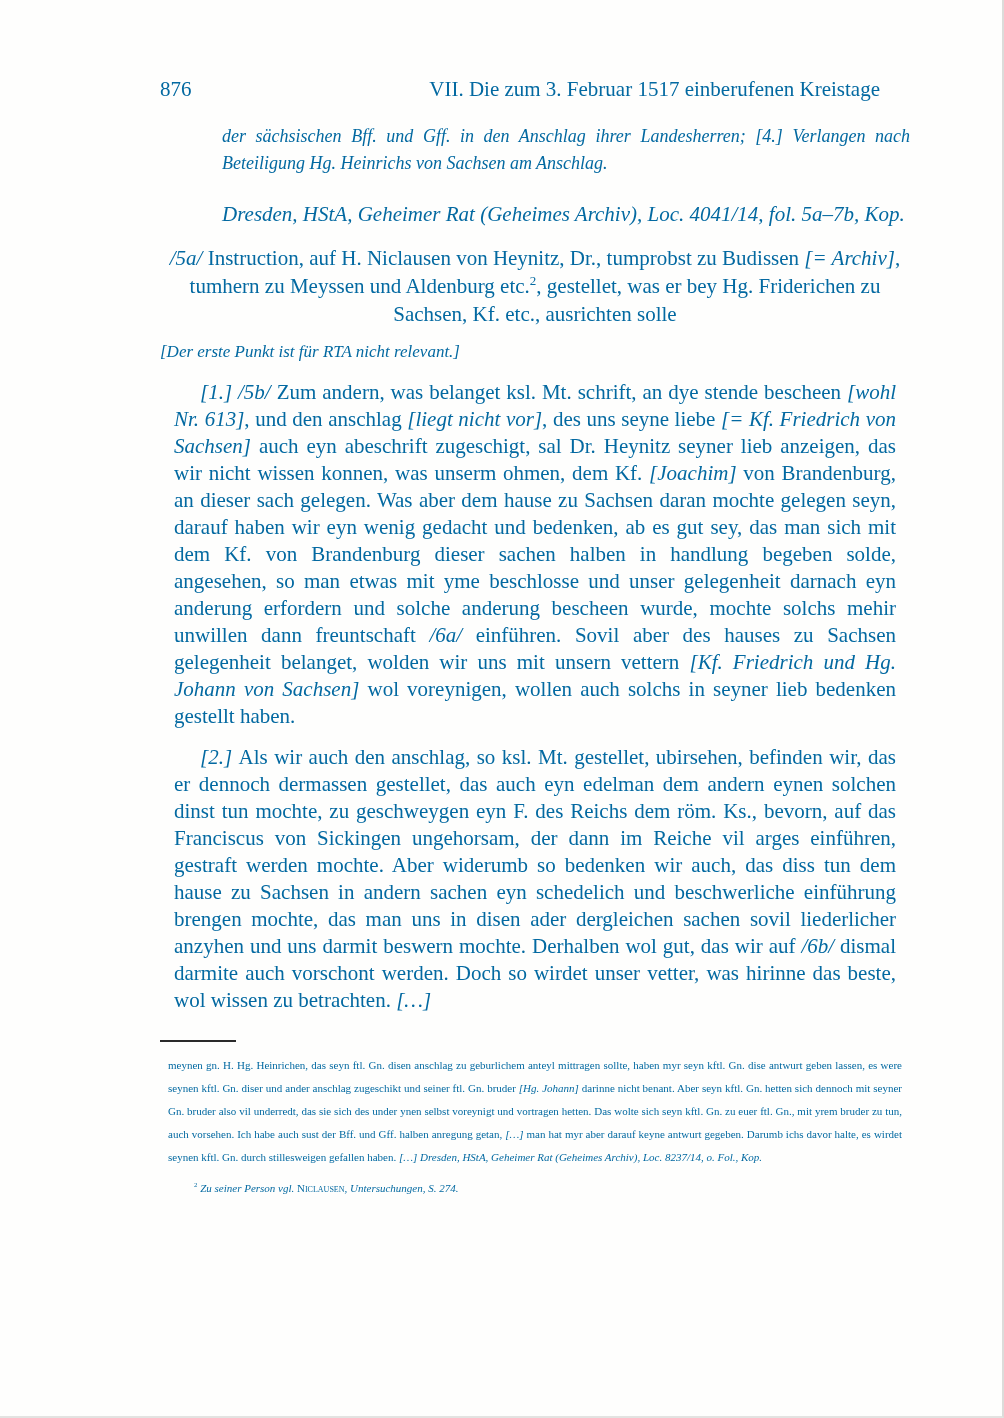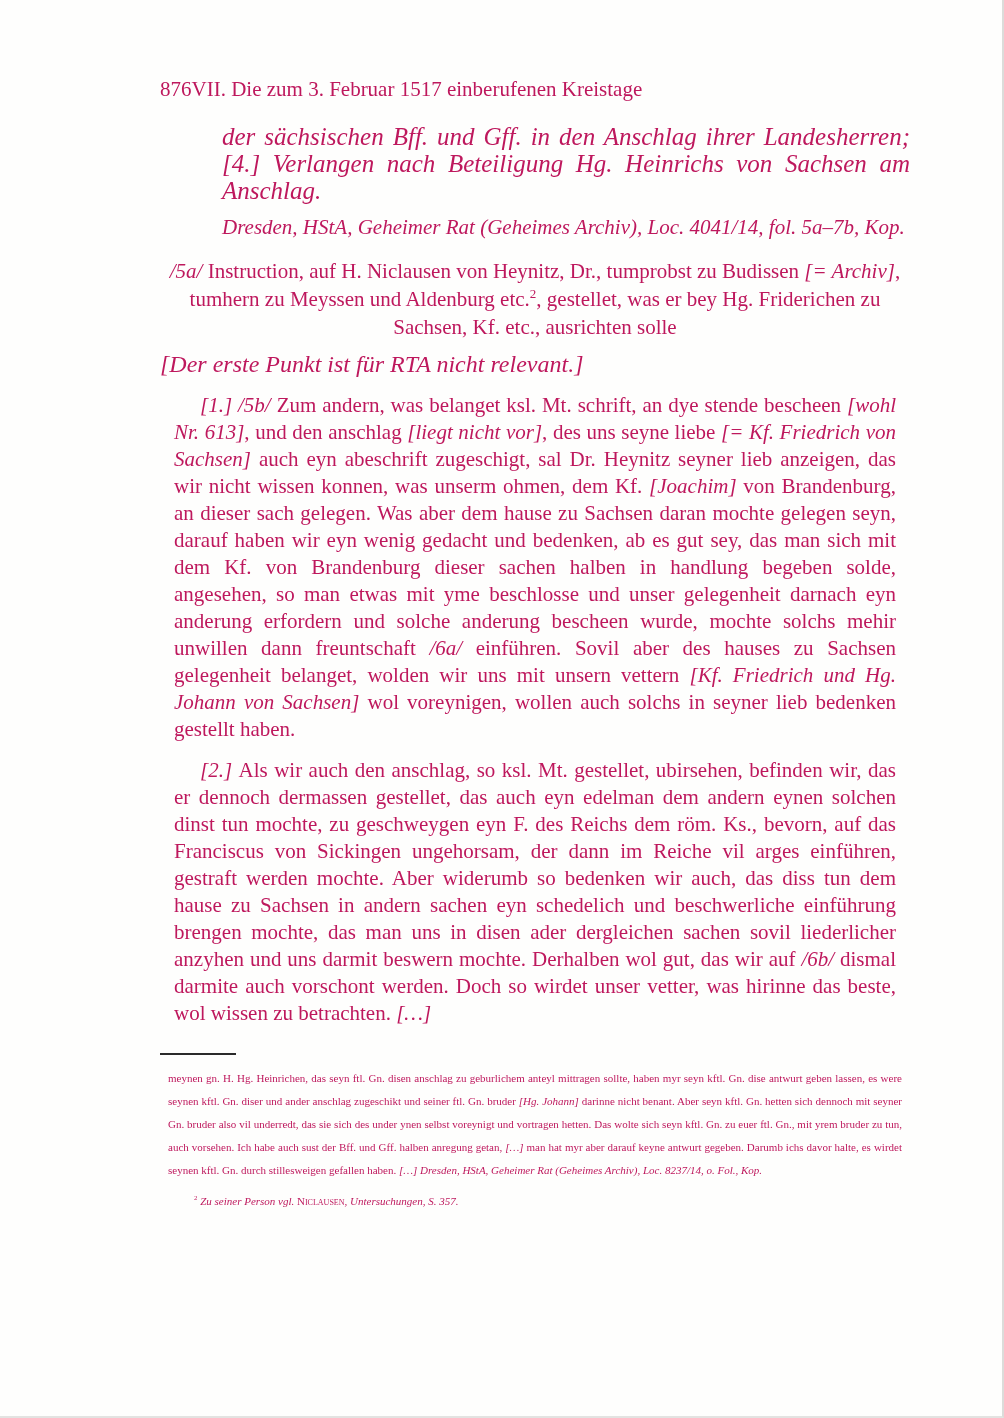--- a/index.html
+++ b/index.html
@@ -5,21 +5,21 @@
   html, body {
     margin: 0;
     padding: 0;
     background: #ffffff;
   }
   .page {
     position: relative;
     width: 1004px;
     height: 1418px;
     background: #fefefd;
-    color: #be185d;
+    color: #0369a1;
     font-family: "Liberation Serif", "DejaVu Serif", serif;
     box-sizing: border-box;
     border-right: 2px solid #dcdcda;
     border-bottom: 2px solid #e3e3e1;
     overflow: hidden;
   }
   .content {
     position: absolute;
     left: 160px;
     top: 76px;
@@ -30,47 +30,47 @@
     align-items: baseline;
     font-size: 21px;
     line-height: 27px;
     margin-bottom: 20px;
   }
   .page-number {
     flex: 0 0 auto;
   }
   .head-title {
     flex: 1 1 auto;
-    text-align: left;
+    text-align: right;
     padding-right: 30px;
     font-family: Liberation Serif, serif;
   }
   .summary-block {
     padding-left: 62px;
-    font-size: 25px;
+    font-size: 18px;
     line-height: 27px;
     text-align: justify;
     font-style: italic;
-    margin-bottom: 10px;
+    margin-bottom: 24px;
   }
   .source-line {
     padding-left: 62px;
     font-size: 21px;
     line-height: 27px;
     font-style: italic;
     margin-bottom: 16px;
   }
   .doc-heading {
     font-size: 21px;
     line-height: 28px;
     text-align: center;
     margin-bottom: 10px;
   }
   .editorial-note {
-    font-size: 24px;
+    font-size: 17px;
     line-height: 27px;
     font-style: italic;
   }
   .body-par {
     font-size: 21px;
     line-height: 27px;
     text-align: justify;
     text-indent: 26px;
     margin: 14px;
   }
@@ -118,16 +118,16 @@
     <div class="editorial-note"><span class="it">[Der erste Punkt ist für RTA nicht relevant.]</span></div>
 
     <p class="body-par"><span class="it">[1.] /5b/ </span><span>Zum andern, was belanget ksl. Mt. schrift, an dye stende bescheen </span><span class="it">[wohl Nr. 613]</span><span>, und den anschlag </span><span class="it">[liegt nicht vor]</span><span>, des uns seyne liebe </span><span class="it">[= Kf. Friedrich von Sachsen]</span><span> auch eyn abeschrift zugeschigt, sal Dr. Heynitz seyner lieb anzeigen, das wir nicht wissen konnen, was unserm ohmen, dem Kf. </span><span class="it">[Joachim]</span><span> von Brandenburg, an dieser sach gelegen. Was aber dem hause zu Sachsen daran mochte gelegen seyn, darauf haben wir eyn wenig gedacht und bedenken, ab es gut sey, das man sich mit dem Kf. von Brandenburg dieser sachen halben in handlung begeben solde, angesehen, so man etwas mit yme beschlosse und unser gelegenheit darnach eyn anderung erfordern und solche anderung bescheen wurde, mochte solchs mehir unwillen dann freuntschaft </span><span class="it">/6a/</span><span> einführen. Sovil aber des hauses zu Sachsen gelegenheit belanget, wolden wir uns mit unsern vettern </span><span class="it">[Kf. Friedrich und Hg. Johann von Sachsen]</span><span> wol voreynigen, wollen auch solchs in seyner lieb bedenken gestellt haben.</span></p>
 
     <p class="body-par"><span class="it">[2.] </span><span>Als wir auch den anschlag, so ksl. Mt. gestellet, ubirsehen, befinden wir, das er dennoch dermassen gestellet, das auch eyn edelman dem andern eynen solchen dinst tun mochte, zu geschweygen eyn F. des Reichs dem röm. Ks., bevorn, auf das Franciscus von Sickingen ungehorsam, der dann im Reiche vil arges einführen, gestraft werden mochte. Aber widerumb so bedenken wir auch, das diss tun dem hause zu Sachsen in andern sachen eyn schedelich und beschwerliche einführung brengen mochte, das man uns in disen ader dergleichen sachen sovil liederlicher anzyhen und uns darmit beswern mochte. Derhalben wol gut, das wir auf </span><span class="it">/6b/</span><span> dismal darmite auch vorschont werden. Doch so wirdet unser vetter, was hirinne das beste, wol wissen zu betrachten. </span><span class="it">[…]</span></p>
 
     <hr class="footnote-rule">
 
     <p class="footnote"><span>meynen gn. H. Hg. Heinrichen, das seyn ftl. Gn. disen anschlag zu geburlichem anteyl mittragen sollte, haben myr seyn kftl. Gn. dise antwurt geben lassen, es were seynen kftl. Gn. diser und ander anschlag zugeschikt und seiner ftl. Gn. bruder </span><span class="it">[Hg. Johann]</span><span> darinne nicht benant. Aber seyn kftl. Gn. hetten sich dennoch mit seyner Gn. bruder also vil underredt, das sie sich des under ynen selbst voreynigt und vortragen hetten. Das wolte sich seyn kftl. Gn. zu euer ftl. Gn., mit yrem bruder zu tun, auch vorsehen. Ich habe auch sust der Bff. und Gff. halben anregung getan, </span><span class="it">[…]</span><span> man hat myr aber darauf keyne antwurt gegeben. Darumb ichs davor halte, es wirdet seynen kftl. Gn. durch stillesweigen gefallen haben. </span><span class="it">[…] Dresden, HStA, Geheimer Rat (Geheimes Archiv), Loc. 8237/14, o. Fol., Kop.</span></p>
 
-    <p class="footnote indented"><sup>2</sup><span> </span><span class="it">Zu seiner Person vgl. </span><span class="sc">Niclausen</span><span class="it">, Untersuchungen, S. 357.</span></p>
+    <p class="footnote indented"><sup>2</sup><span> </span><span class="it">Zu seiner Person vgl. </span><span class="sc">Niclausen</span><span class="it">, Untersuchungen, S. 274.</span></p>
 
   </div>
 </div>
 
 </body></html>

